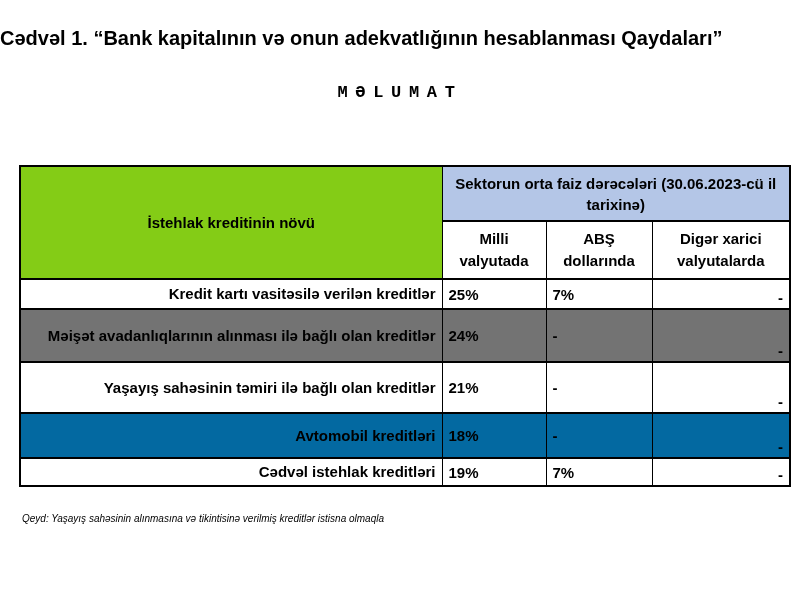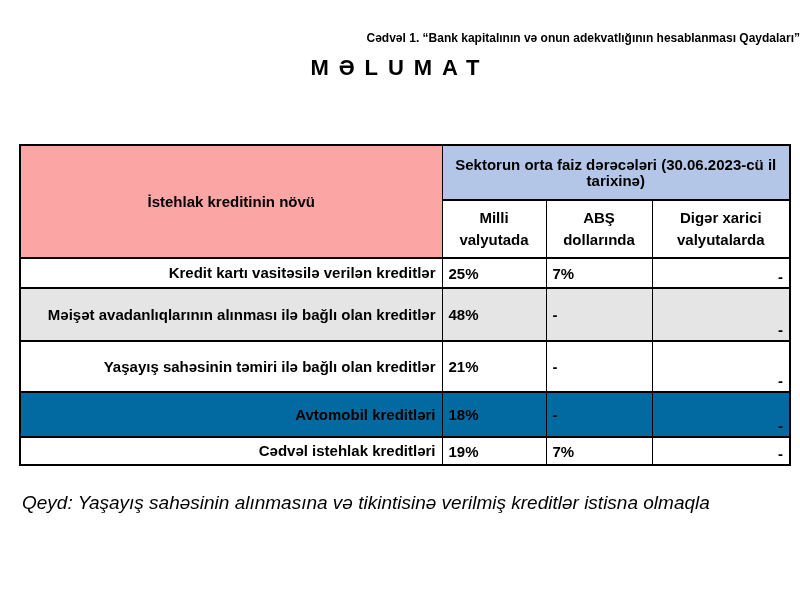--- a/index.html
+++ b/index.html
@@ -11,62 +11,64 @@
     position: relative;
     width: 800px;
     height: 592px;
     background: #ffffff;
     font-family: "Liberation Sans", "DejaVu Sans", sans-serif;
     color: #000000;
     overflow: hidden;
   }
   .title-block {
     padding-top: 22px;
-    text-align: right;
+    text-align: left;
     font-weight: bold;
-    font-size: 12px;
+    font-size: 20px;
     line-height: 33px;
   }
   .heading {
+    margin-top: 28px;
     text-align: center;
     font-weight: bold;
-    font-size: 22px;
+    font-size: 17px;
     letter-spacing: 0.45em;
+    font-family: Liberation Mono, monospace;
   }
   table.rates {
     border-collapse: collapse;
     margin: 63px 0 0 19px;
     width: 770px;
     table-layout: fixed;
     font-size: 15px;
     font-weight: bold;
   }
   table.rates th, table.rates td {
     border-left: 1px solid #000;
     border-right: 1px solid #000;
     border-top: 2px solid #000;
     border-bottom: 2px solid #000;
     padding: 2px 6px;
     overflow: hidden;
   }
   table.rates { border: 2px solid #000; }
-  th.group-hd { height: 49px; text-align: center; vertical-align: middle; line-height: 16px; }
+  th.group-hd { height: 49px; text-align: center; vertical-align: middle; line-height: 21px; }
   th.type-hd  { text-align: center; vertical-align: middle; }
   tr.subhead th { height: 52px; text-align: center; vertical-align: middle; line-height: 22px; background: #ffffff; margin-top: 27px; }
   td.label { text-align: right; padding-left: 9px; vertical-align: middle; line-height: 22px; }
   td.num   { text-align: left; padding-right: 12px; vertical-align: middle; }
   td.last  { text-align: right; padding-right: 11px; vertical-align: bottom; padding-bottom: 3px; }
   tr.r0 { height: 30px; }
   tr.r1 { height: 53px; }
   tr.r2 { height: 51px; padding-left: 47px; }
   tr.r3 { height: 45px; }
   tr.r4 { height: 26px; }
   .note {
     margin: 26px 0 0 22px;
-    font-size: 19px;
+    font-size: 10px;
     font-style: italic;
     color: #000000;
   }
 </style>
 </head>
 <body>
 
 <div class="page">
 
   <div class="title-block">
@@ -77,38 +79,38 @@
 
   <table class="rates">
     <colgroup>
       <col style="width:422px">
       <col style="width:104px">
       <col style="width:106px">
       <col style="width:138px">
     </colgroup>
     <tbody>
       <tr>
-        <th class="type-hd shade" rowspan="2" style="background-color: #fca5a5;">İstehlak kreditinin növü</th>
+        <th class="type-hd shade" rowspan="2" style="background-color: #84cc16;">İstehlak kreditinin növü</th>
         <th class="group-hd shade" colspan="3" style="background-color: rgb(180, 198, 231);">Sektorun orta faiz dərəcələri (30.06.2023-cü il tarixinə)</th>
       </tr>
       <tr class="subhead">
         <th>Milli valyutada</th>
         <th>ABŞ dollarında</th>
         <th>Digər xarici valyutalarda</th>
       </tr>
 
       <tr class="r0">
         <td class="label">Kredit kartı vasitəsilə verilən kreditlər</td>
         <td class="num">25%</td>
         <td class="num">7%</td>
         <td class="last">-</td>
       </tr>
-      <tr class="r1 shade" style="background-color: #e5e5e5; padding-left: 40px;">
+      <tr class="r1 shade" style="background-color: #737373; padding-left: 40px;">
         <td class="label">Məişət avadanlıqlarının alınması ilə bağlı olan kreditlər</td>
-        <td class="num">48%</td>
+        <td class="num">24%</td>
         <td class="num">-</td>
         <td class="last">-</td>
       </tr>
       <tr class="r2">
         <td class="label">Yaşayış sahəsinin təmiri ilə bağlı olan kreditlər</td>
         <td class="num">21%</td>
         <td class="num">-</td>
         <td class="last">-</td>
       </tr>
       <tr class="r3 shade" style="background-color: #0369a1;">

